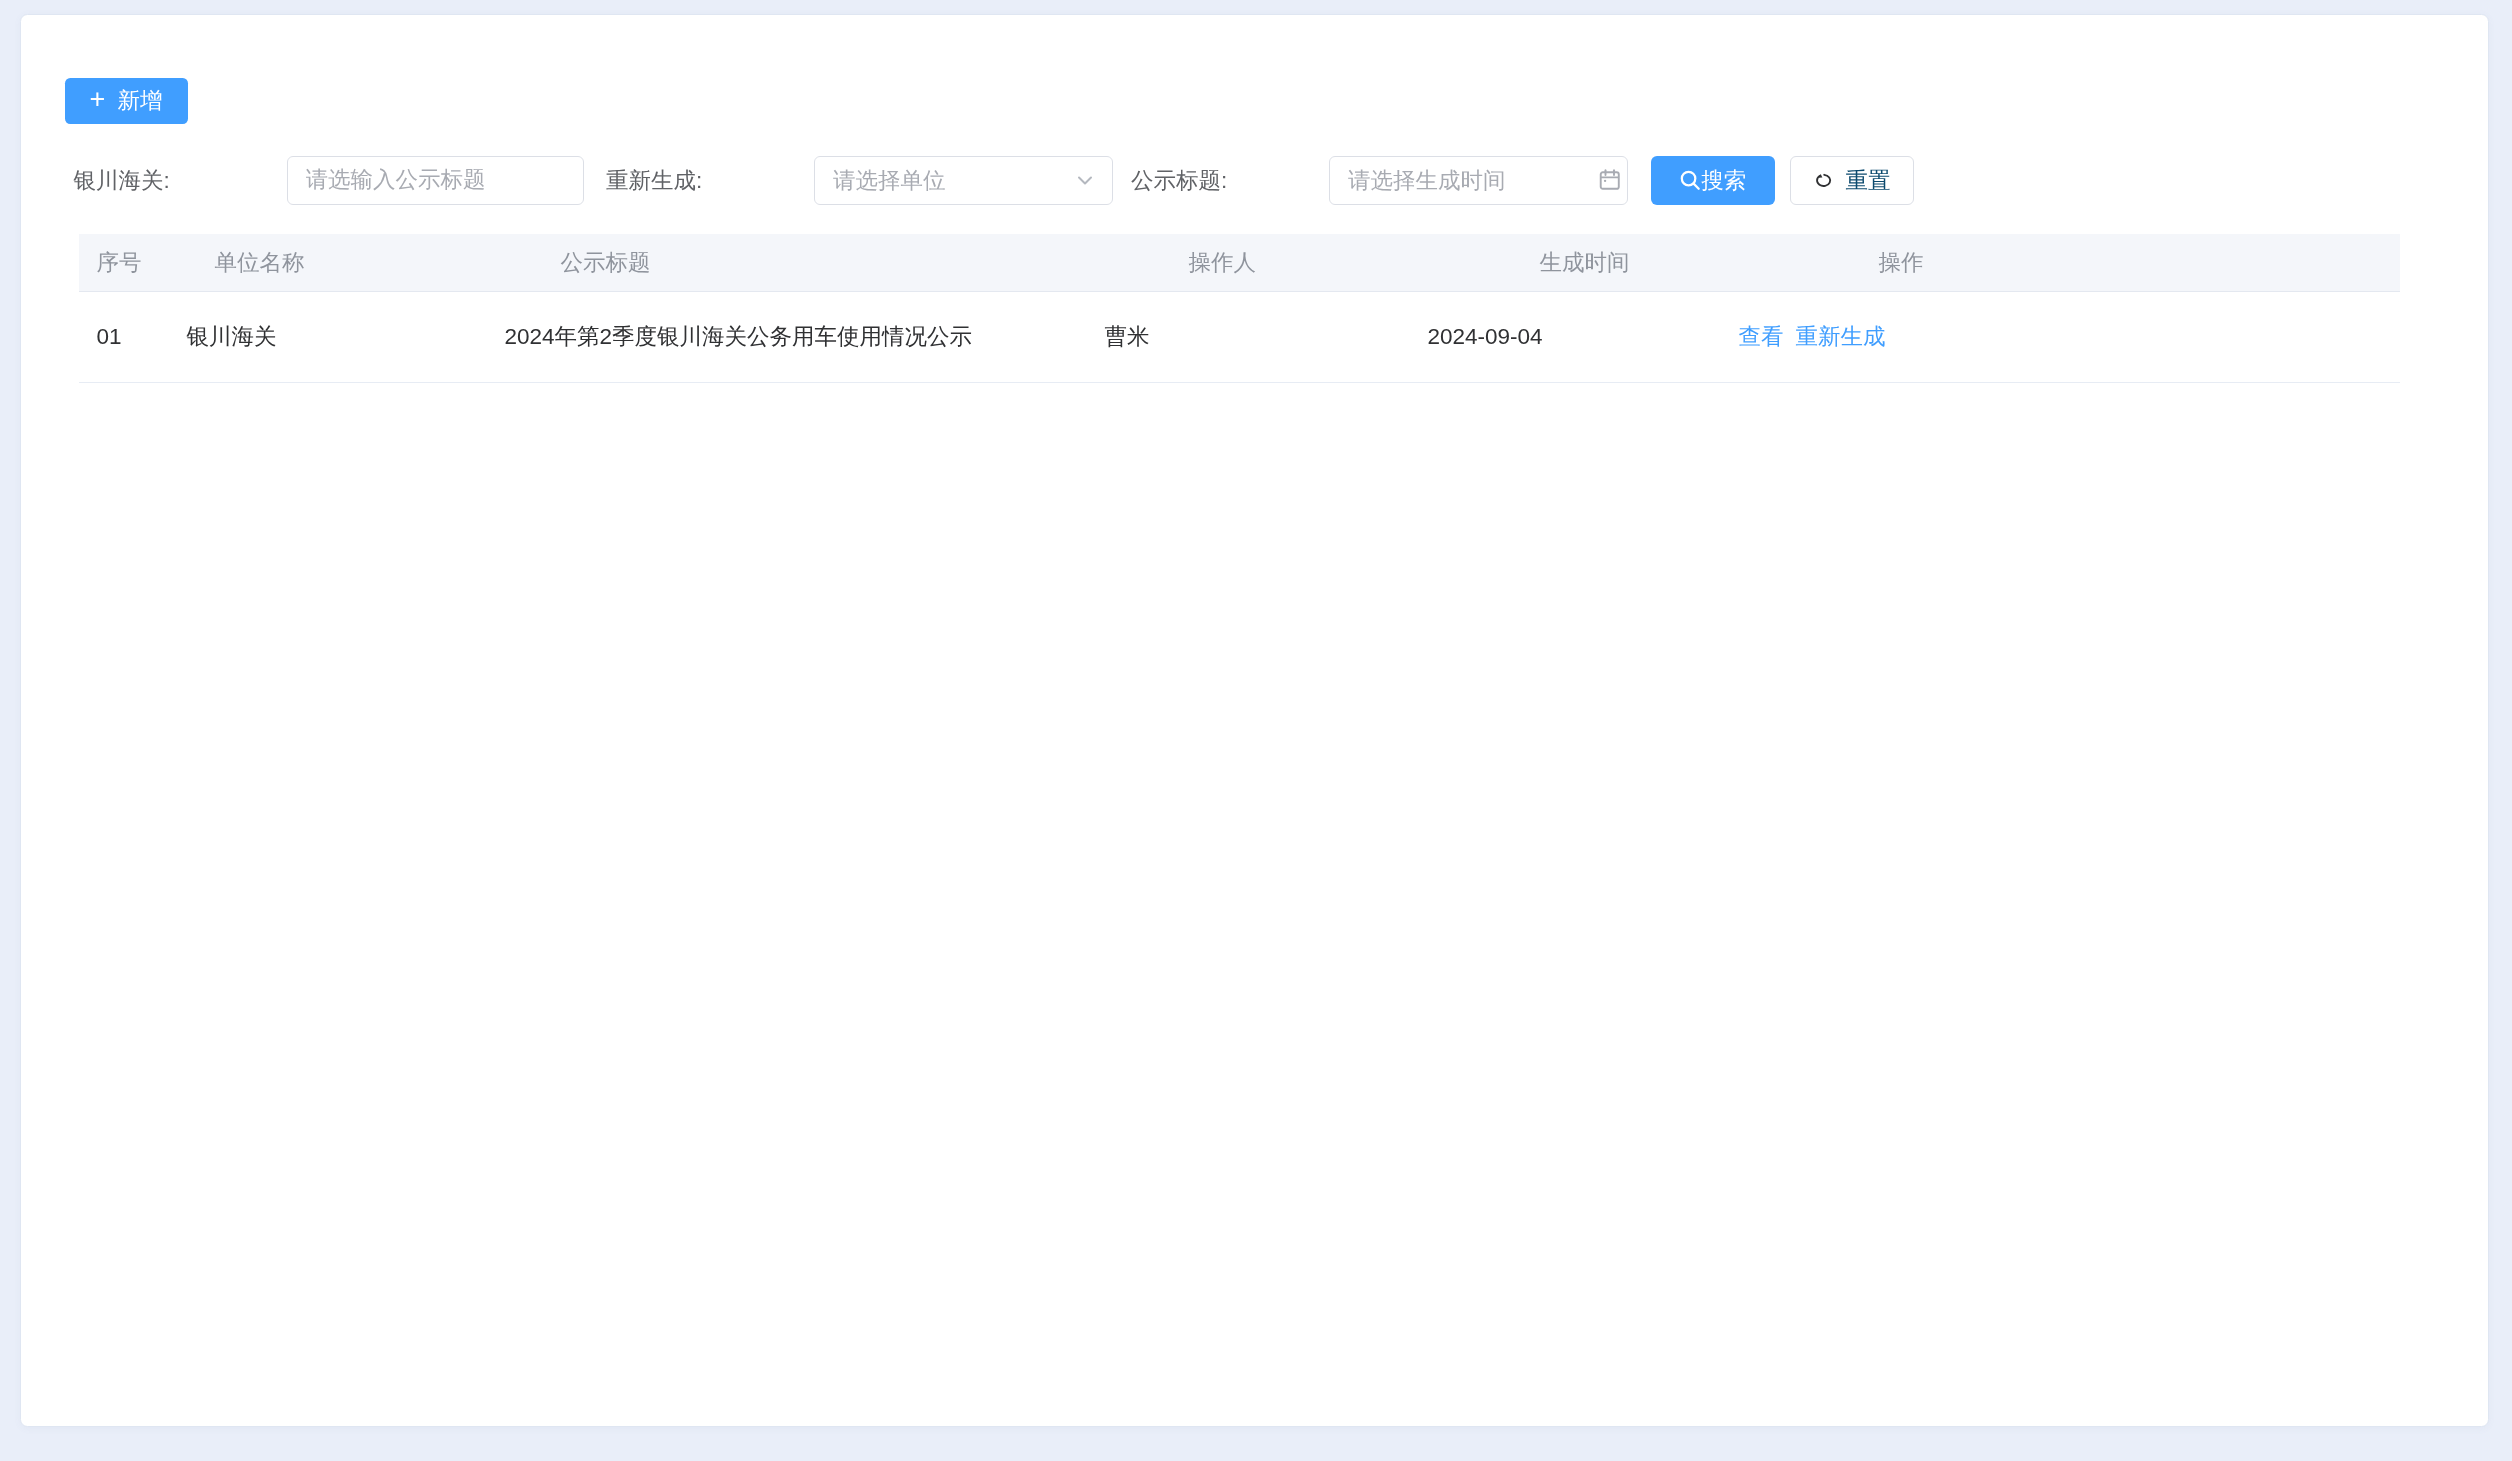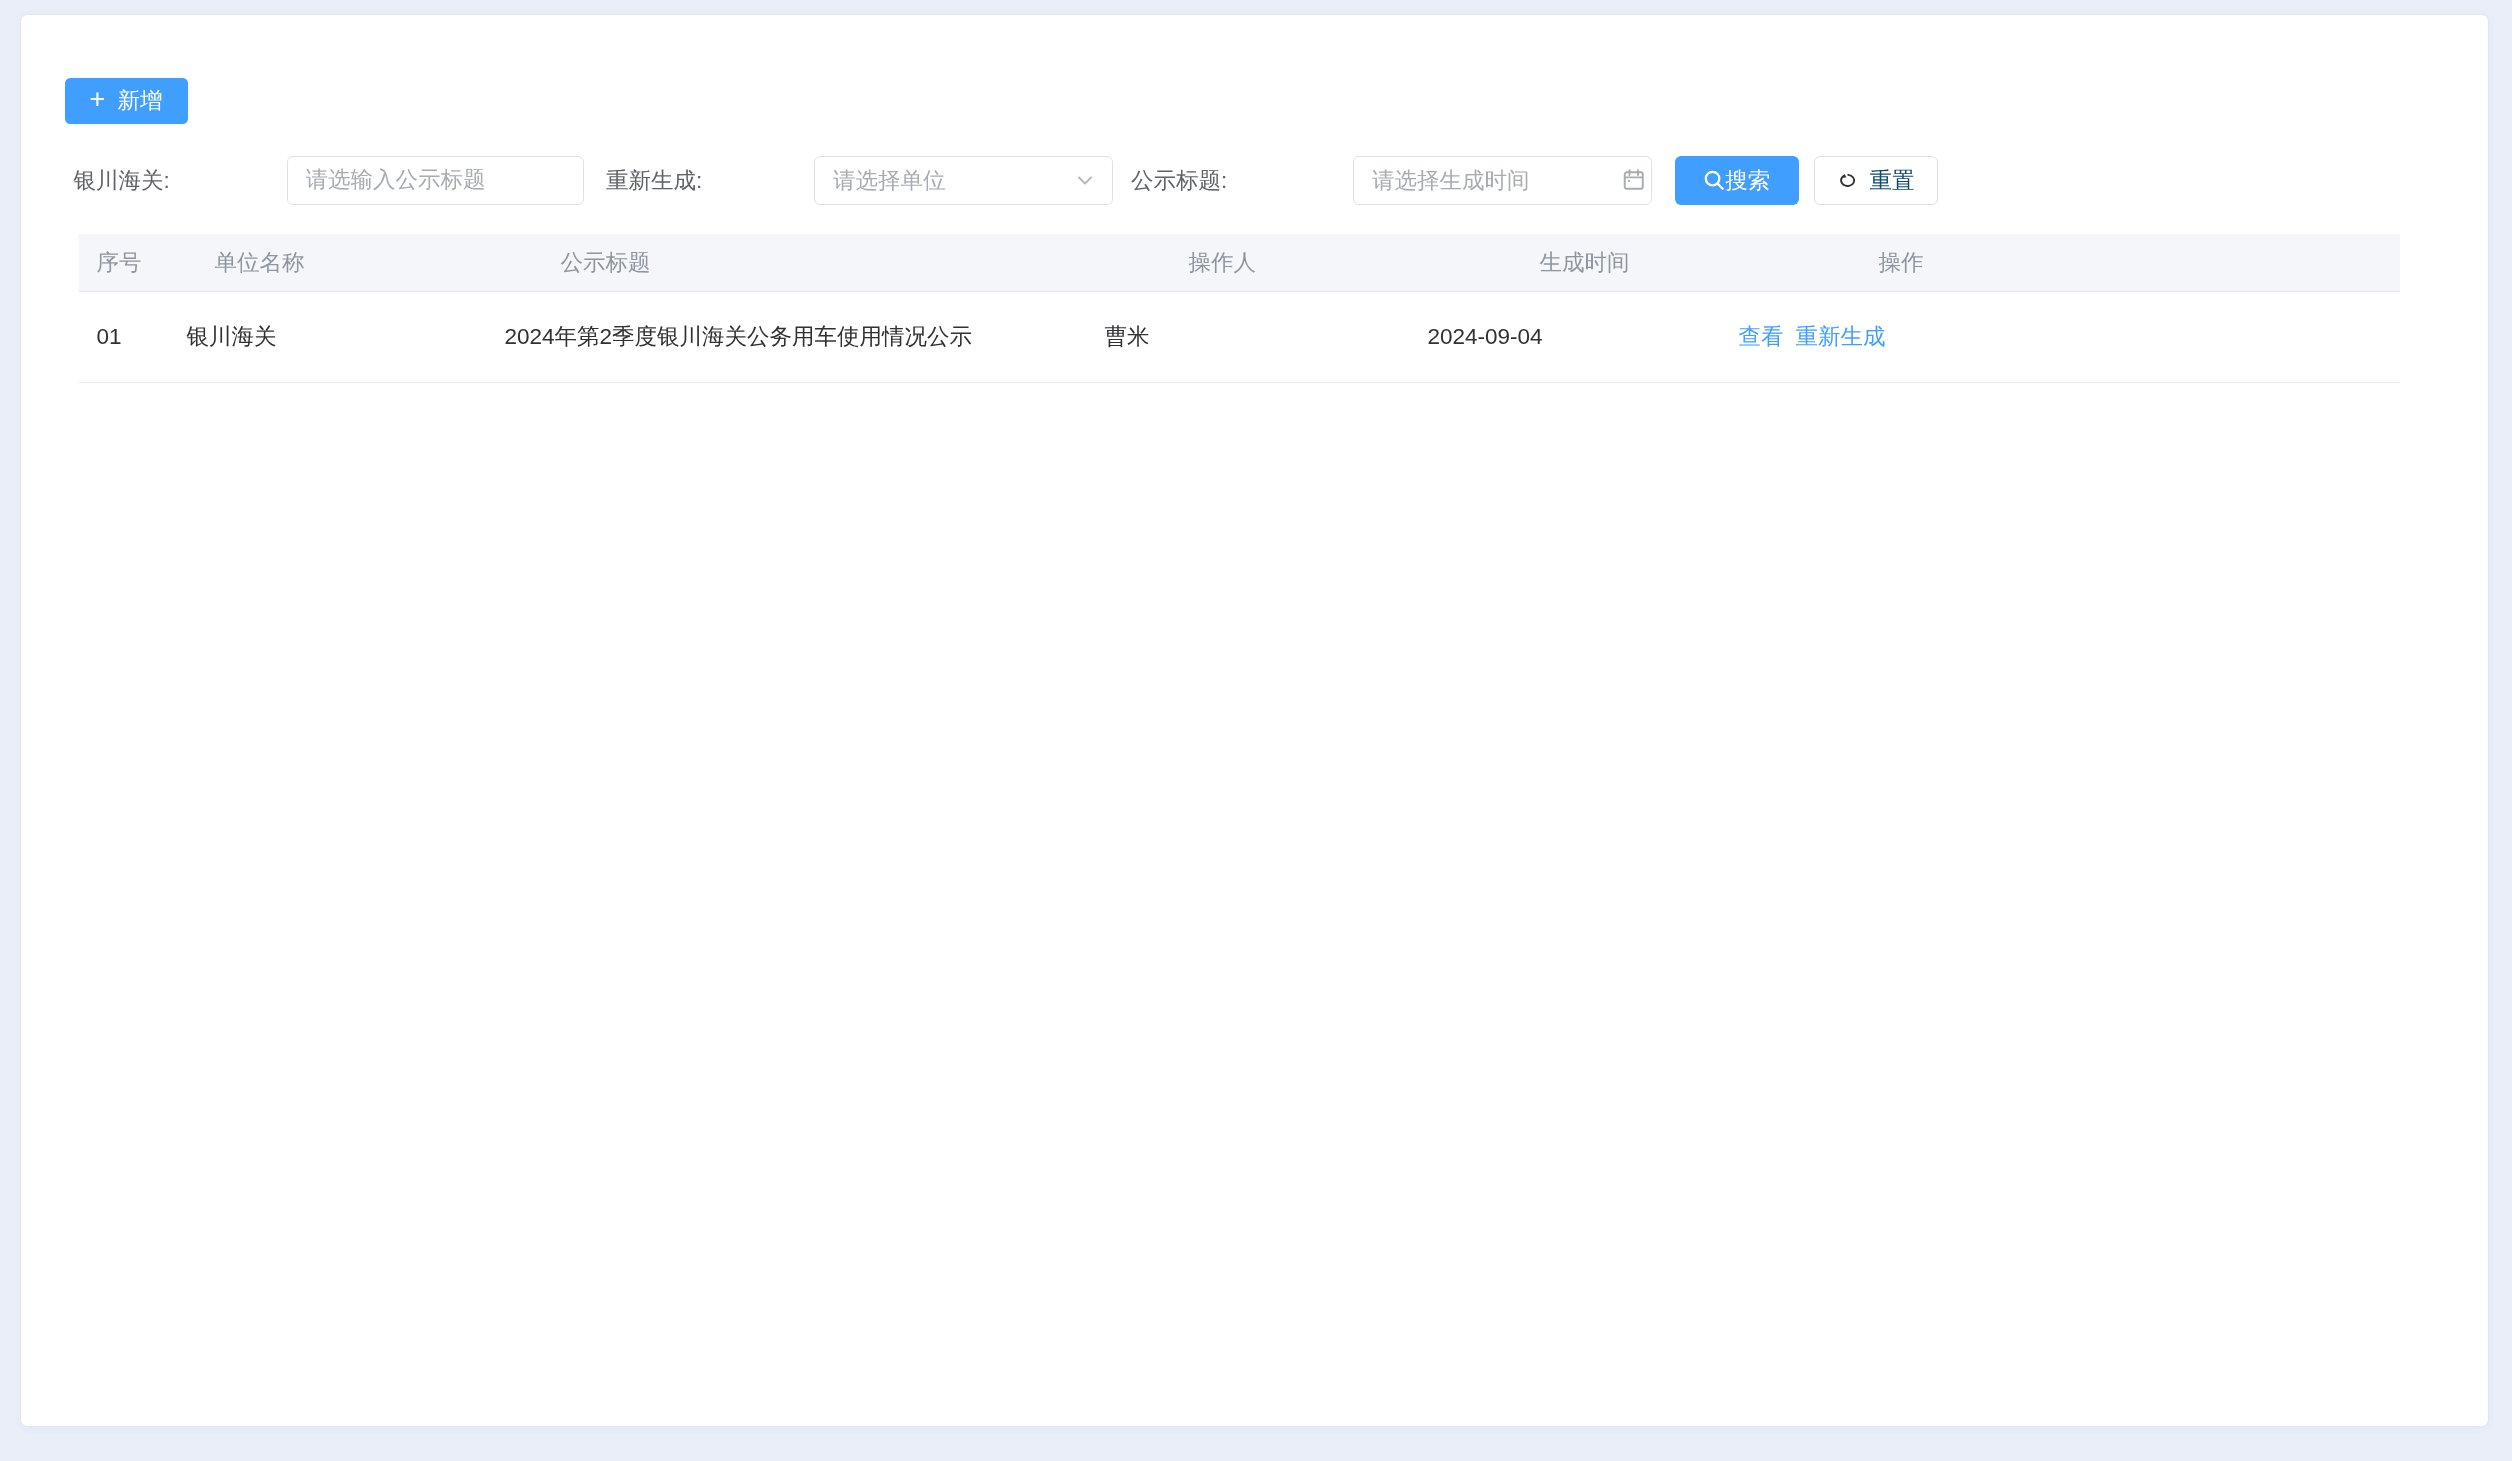--- a/index.html
+++ b/index.html
@@ -75,21 +75,20 @@
   }
   .select-box .ph { font-size: 22.5px; color: #a8abb2; flex: 1; }
   .date-box {
     width: 299px; height: 49px;
     border: 0.7px solid #dcdfe6;
     border-radius: 6px;
     display: flex; align-items: center;
     padding: 0 5px 0 18px;
     background: #fff;
     cursor: pointer;
-    margin-left: 24px;
   }
   .date-box .ph { font-size: 22.5px; color: #a8abb2; flex: 1; }
 
   .search-btn {
     margin-left: 22.5px;
     width: 124px; height: 49px;
     background: #409eff;
     border: none; border-radius: 6px;
     color: #fff; font-size: 22.5px;
     display: flex; align-items: center; justify-content: center;

